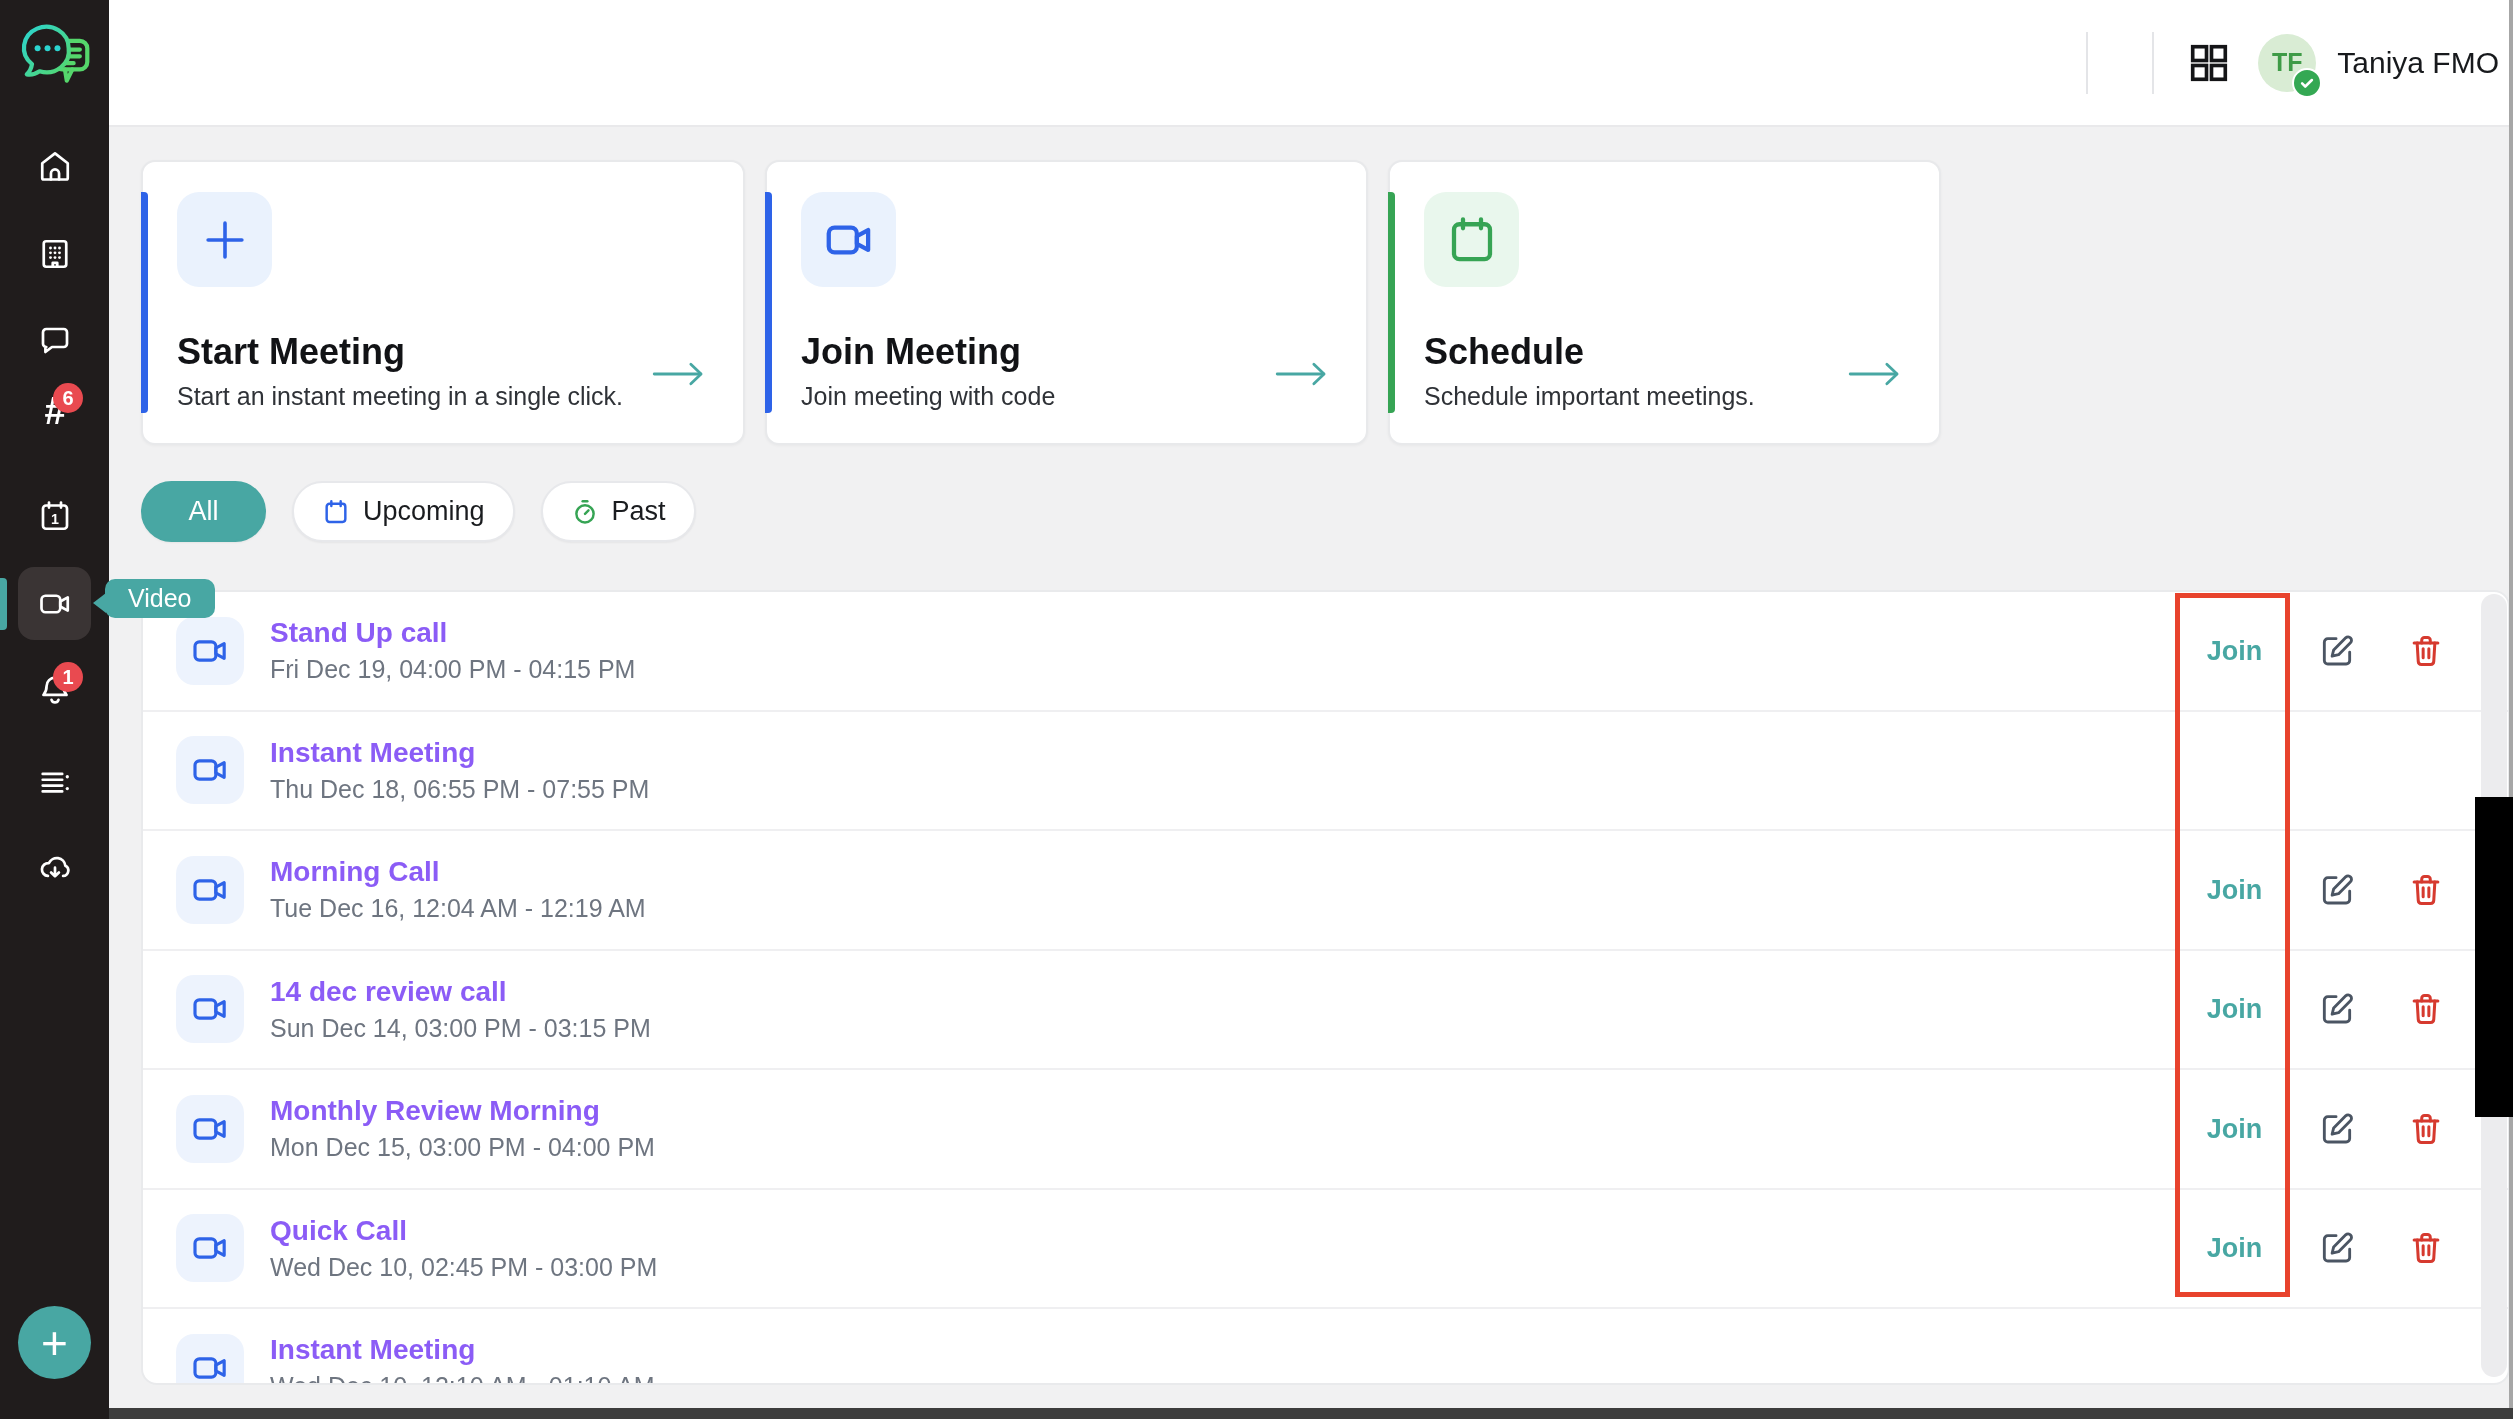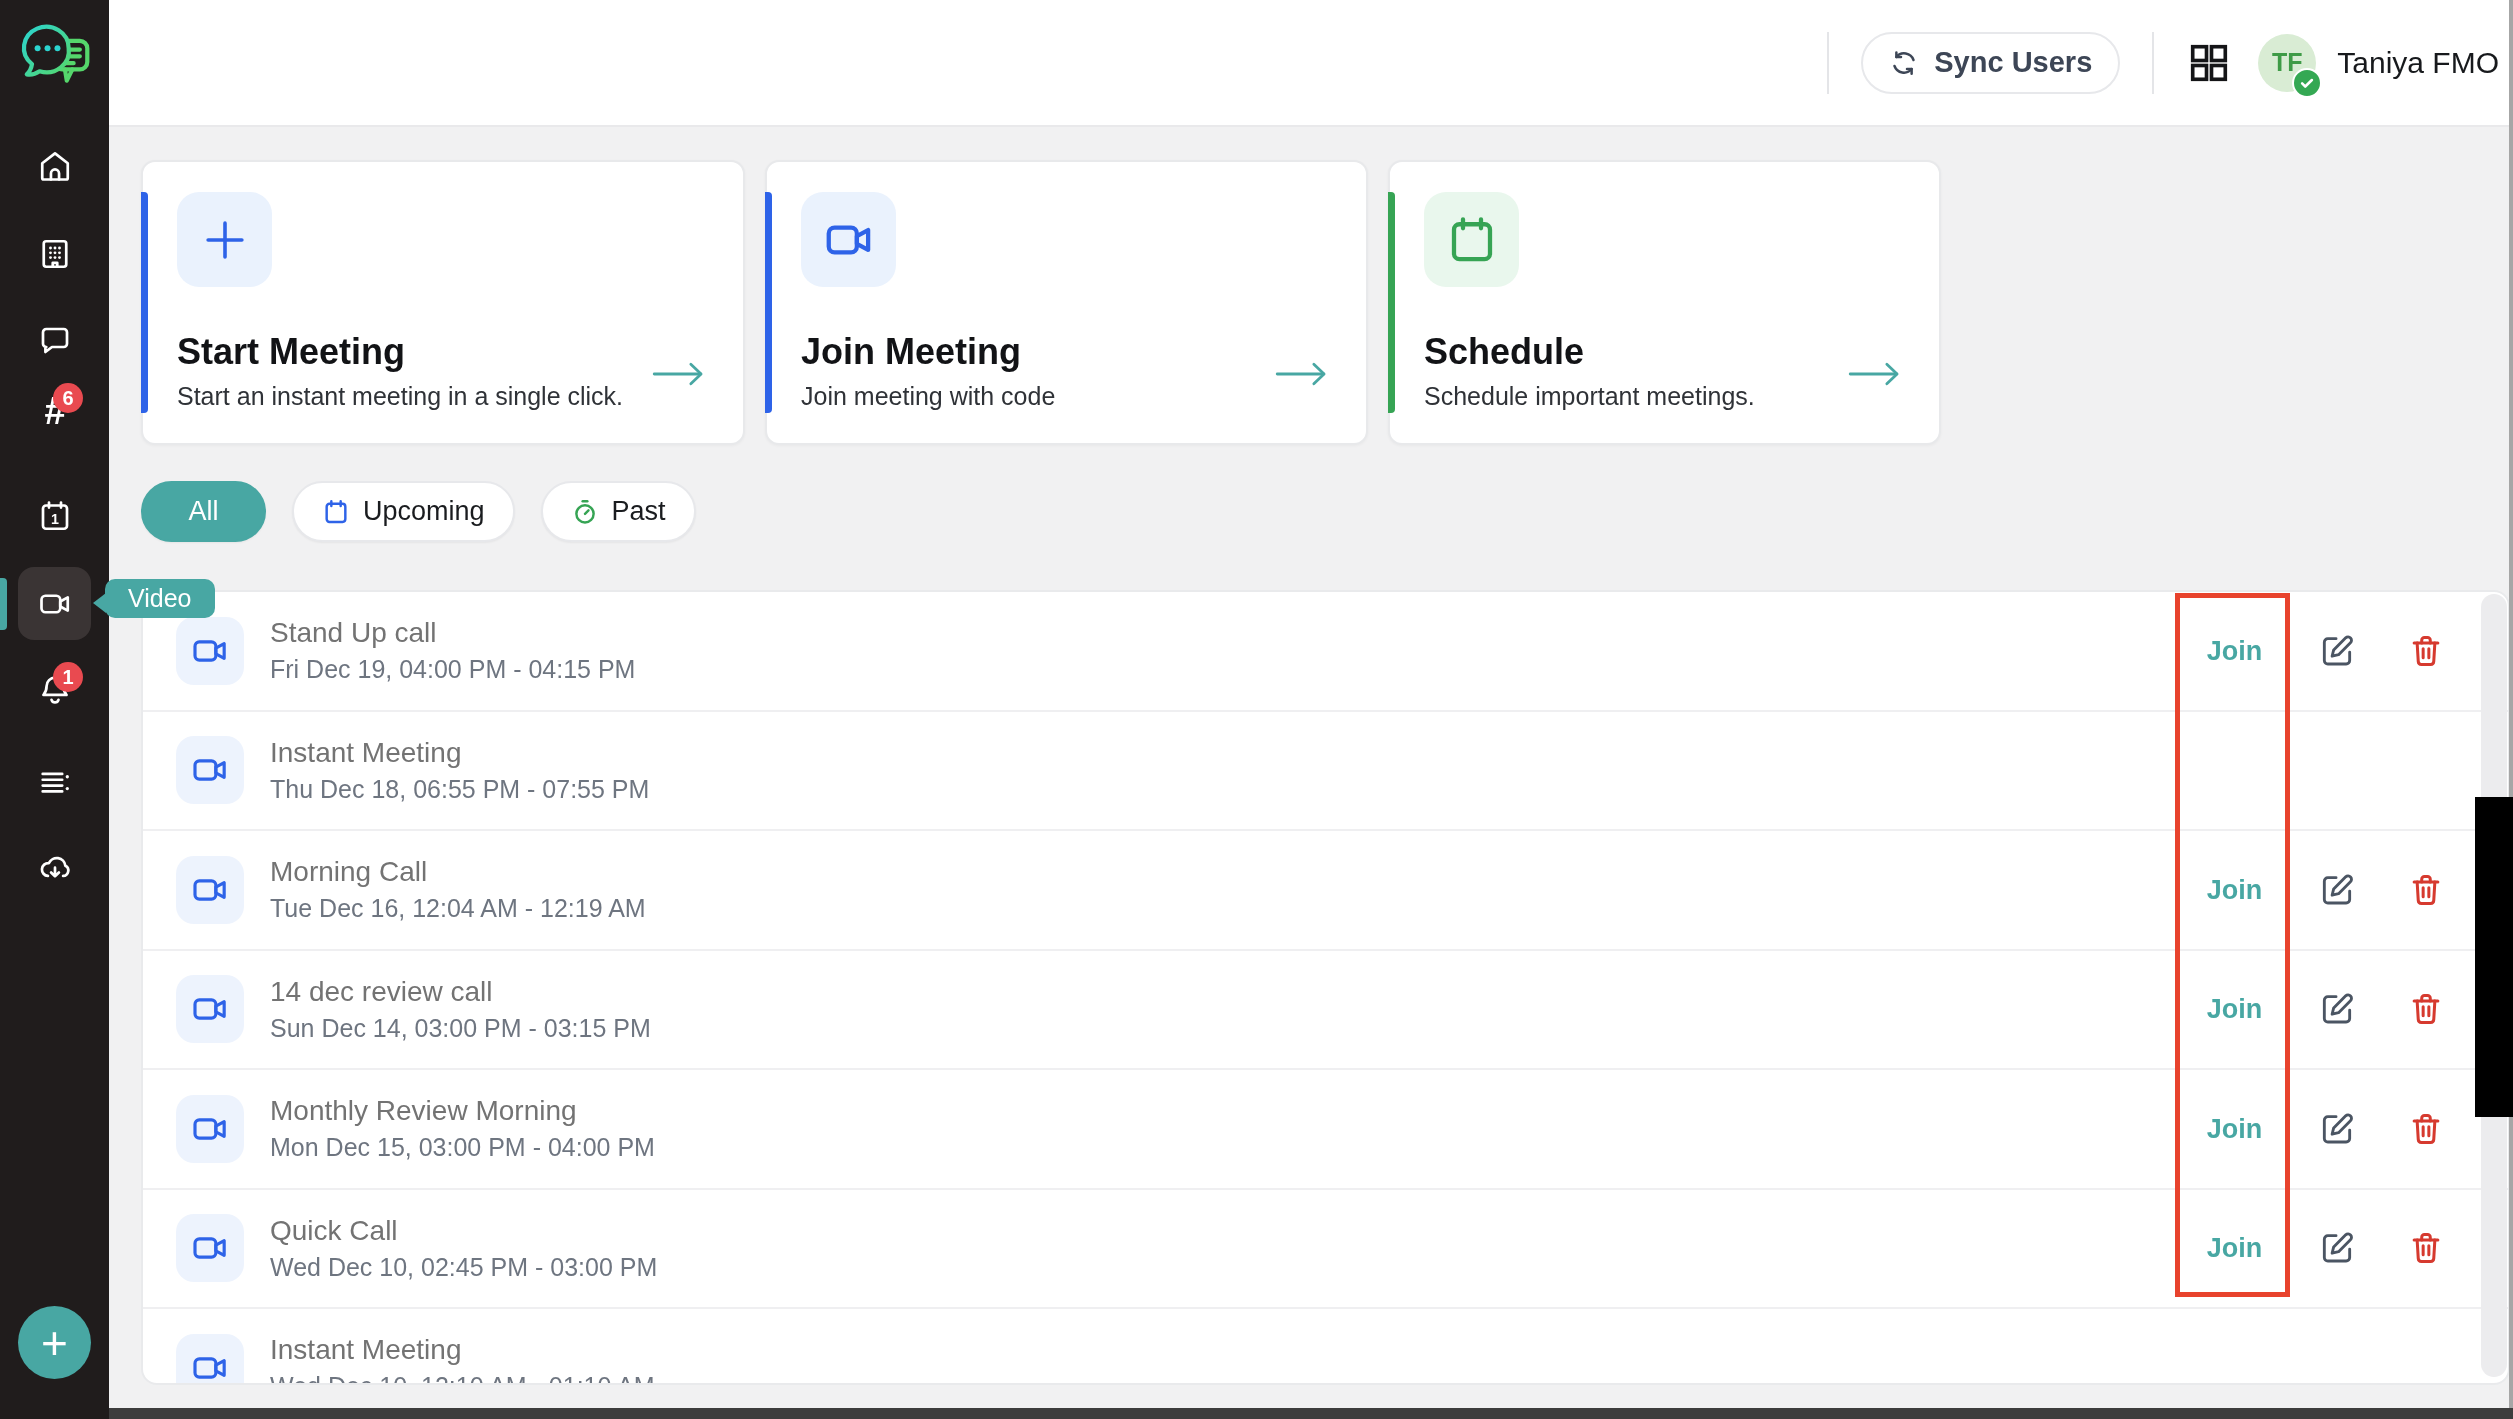--- a/index.html
+++ b/index.html
@@ -55,21 +55,21 @@
   .filters { position:absolute; left:141px; top:481px; display:flex; gap:26px; align-items:center; }
   .filter-pill { height:61px; border-radius:31px; display:flex; align-items:center; justify-content:center; gap:13px; font-size:27px; color:#1a1c1f; background:#fff; border:2px solid #e7e8eb; padding:0 28px; box-shadow:0 1px 2px rgba(0,0,0,.05); }
   .filter-pill svg { width:28px; height:28px; }
   .filter-active { background:var(--teal,#48a7a3); color:#fff; border-color:var(--teal,#48a7a3); width:125px; padding:0; }
 
   
   .list { position:absolute; left:141px; top:590px; width:2369px; height:795px; background:#fff; border:2px solid #e9eaec; border-radius:16px; overflow:hidden; z-index:3; }
   .row { position:relative; height:119.5px; border-bottom:2px solid #efeff1; display:flex; align-items:center; padding-left:33px; }
   .row-icon { width:68px; height:68px; border-radius:18px; background:#edf3fd; color:var(--blue,#2e63e8); display:flex; align-items:center; justify-content:center; margin-right:26px; flex:none; }
   .row-icon svg { width:40px; height:40px; }
-  .row-title { font-size:28px; font-weight:400; color:#737373; }
+  .row-title { font-size:28px; font-weight:700; color:#8b5cf6; }
   .row-time { font-size:25px; color:var(--text_gray,#6e7580); margin-top:6px; }
   .join-link { position:absolute; left:2034px; width:115px; text-align:center; top:50%; transform:translateY(-50%); font-size:27px; font-weight:600; color:var(--teal,#48a7a3); cursor:pointer; }
   .edit-btn { position:absolute; left:2175px; top:50%; transform:translateY(-50%); width:38px; height:38px; color:#4b5563; cursor:pointer; }
   .trash-btn { position:absolute; left:2264px; top:50%; transform:translateY(-50%); width:38px; height:38px; color:var(--trash_red,#d63a2f); cursor:pointer; }
   .edit-btn svg,.trash-btn svg { width:38px; height:38px; display:block; }
 
   
   .highlight-rect { position:absolute; left:2175px; top:593px; width:115px; height:704px; border:5px solid var(--highlight_red,#e8432d); z-index:40; }
   .scroll-thumb { position:absolute; left:2481px; top:594px; width:26px; height:783px; background:#ececee; border-radius:13px; z-index:25; }
   .win-edge { position:absolute; left:2509px; top:0; width:4px; height:1419px; background:#a6a6a6; z-index:26; }
@@ -194,29 +194,20 @@
 
   <div class="tooltip">
     <span class="tooltip-arrow"></span>
     <span>Video</span>
   </div>
 
   <header class="topbar">
 
     <span class="tb-divider"></span>
 
-    <button class="pill-btn">
-      <svg viewBox="0 0 24 24" style="stroke-width:2">
-          <path d="M19.6 9.6A8 8 0 0 0 5.9 7.2"></path>
-          <path d="M5.9 3.5v3.7h3.7"></path>
-          <path d="M4.4 14.4a8 8 0 0 0 13.7 2.4"></path>
-          <path d="M18.1 20.5v-3.7h-3.7"></path>
-        </svg>
-      <span class="pill-label">Sync Users</span>
-    </button>
 
     <span class="tb-divider"></span>
 
     <button class="grid-btn" style="background:none;border:none">
       <svg viewBox="0 0 24 24" style="stroke-width:1.9;stroke-linecap:butt;stroke-linejoin:miter">
           <rect x="3.5" y="3.5" width="7.2" height="7.2"></rect>
           <rect x="13.3" y="3.5" width="7.2" height="7.2"></rect>
           <rect x="3.5" y="13.3" width="7.2" height="7.2"></rect>
           <rect x="13.3" y="13.3" width="7.2" height="7.2"></rect>
         </svg>

